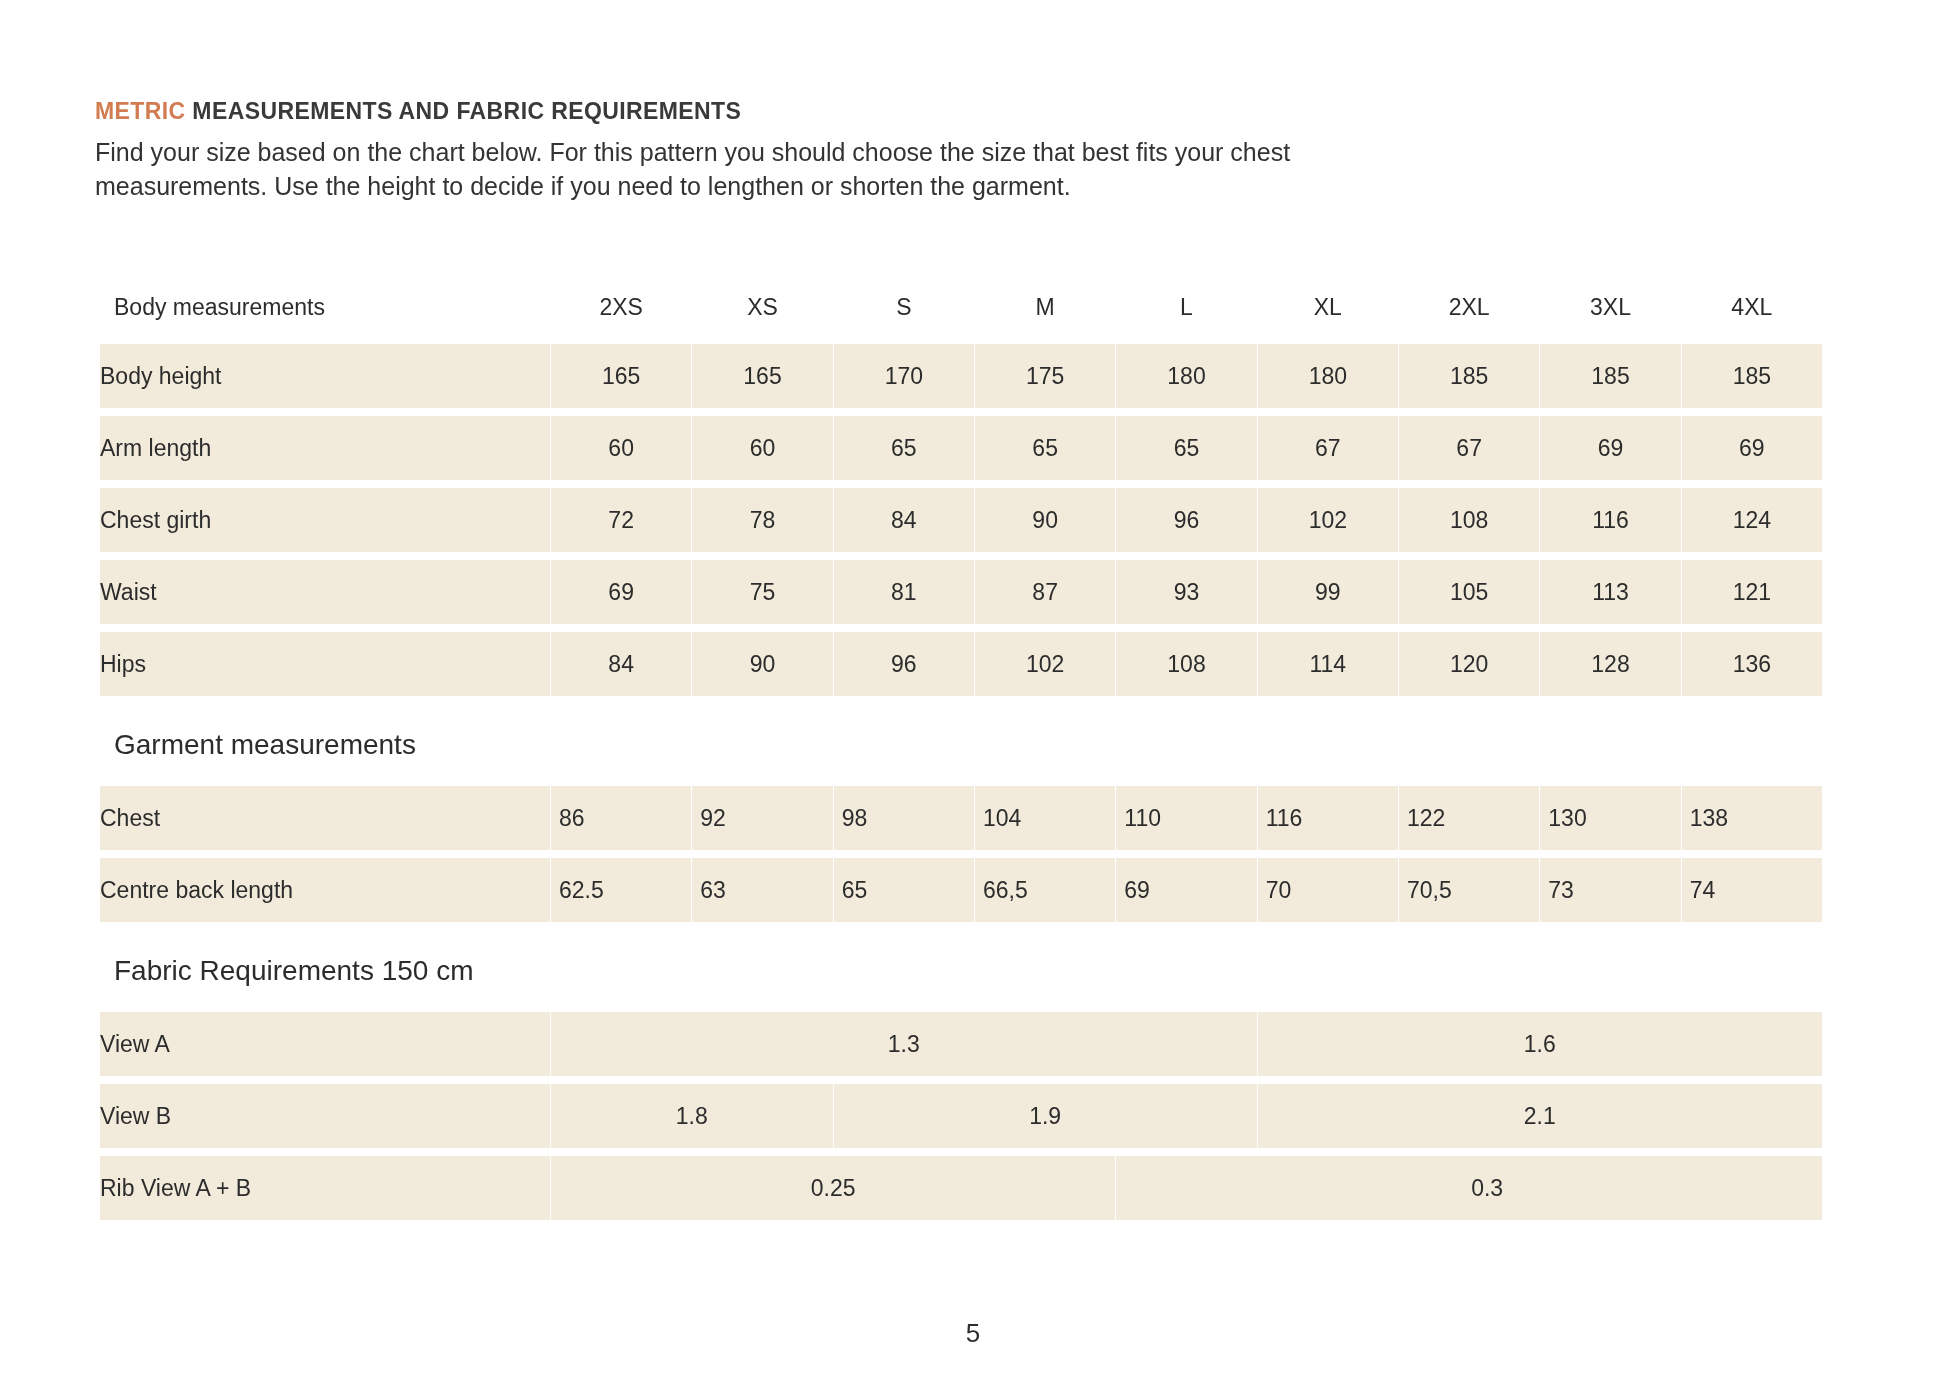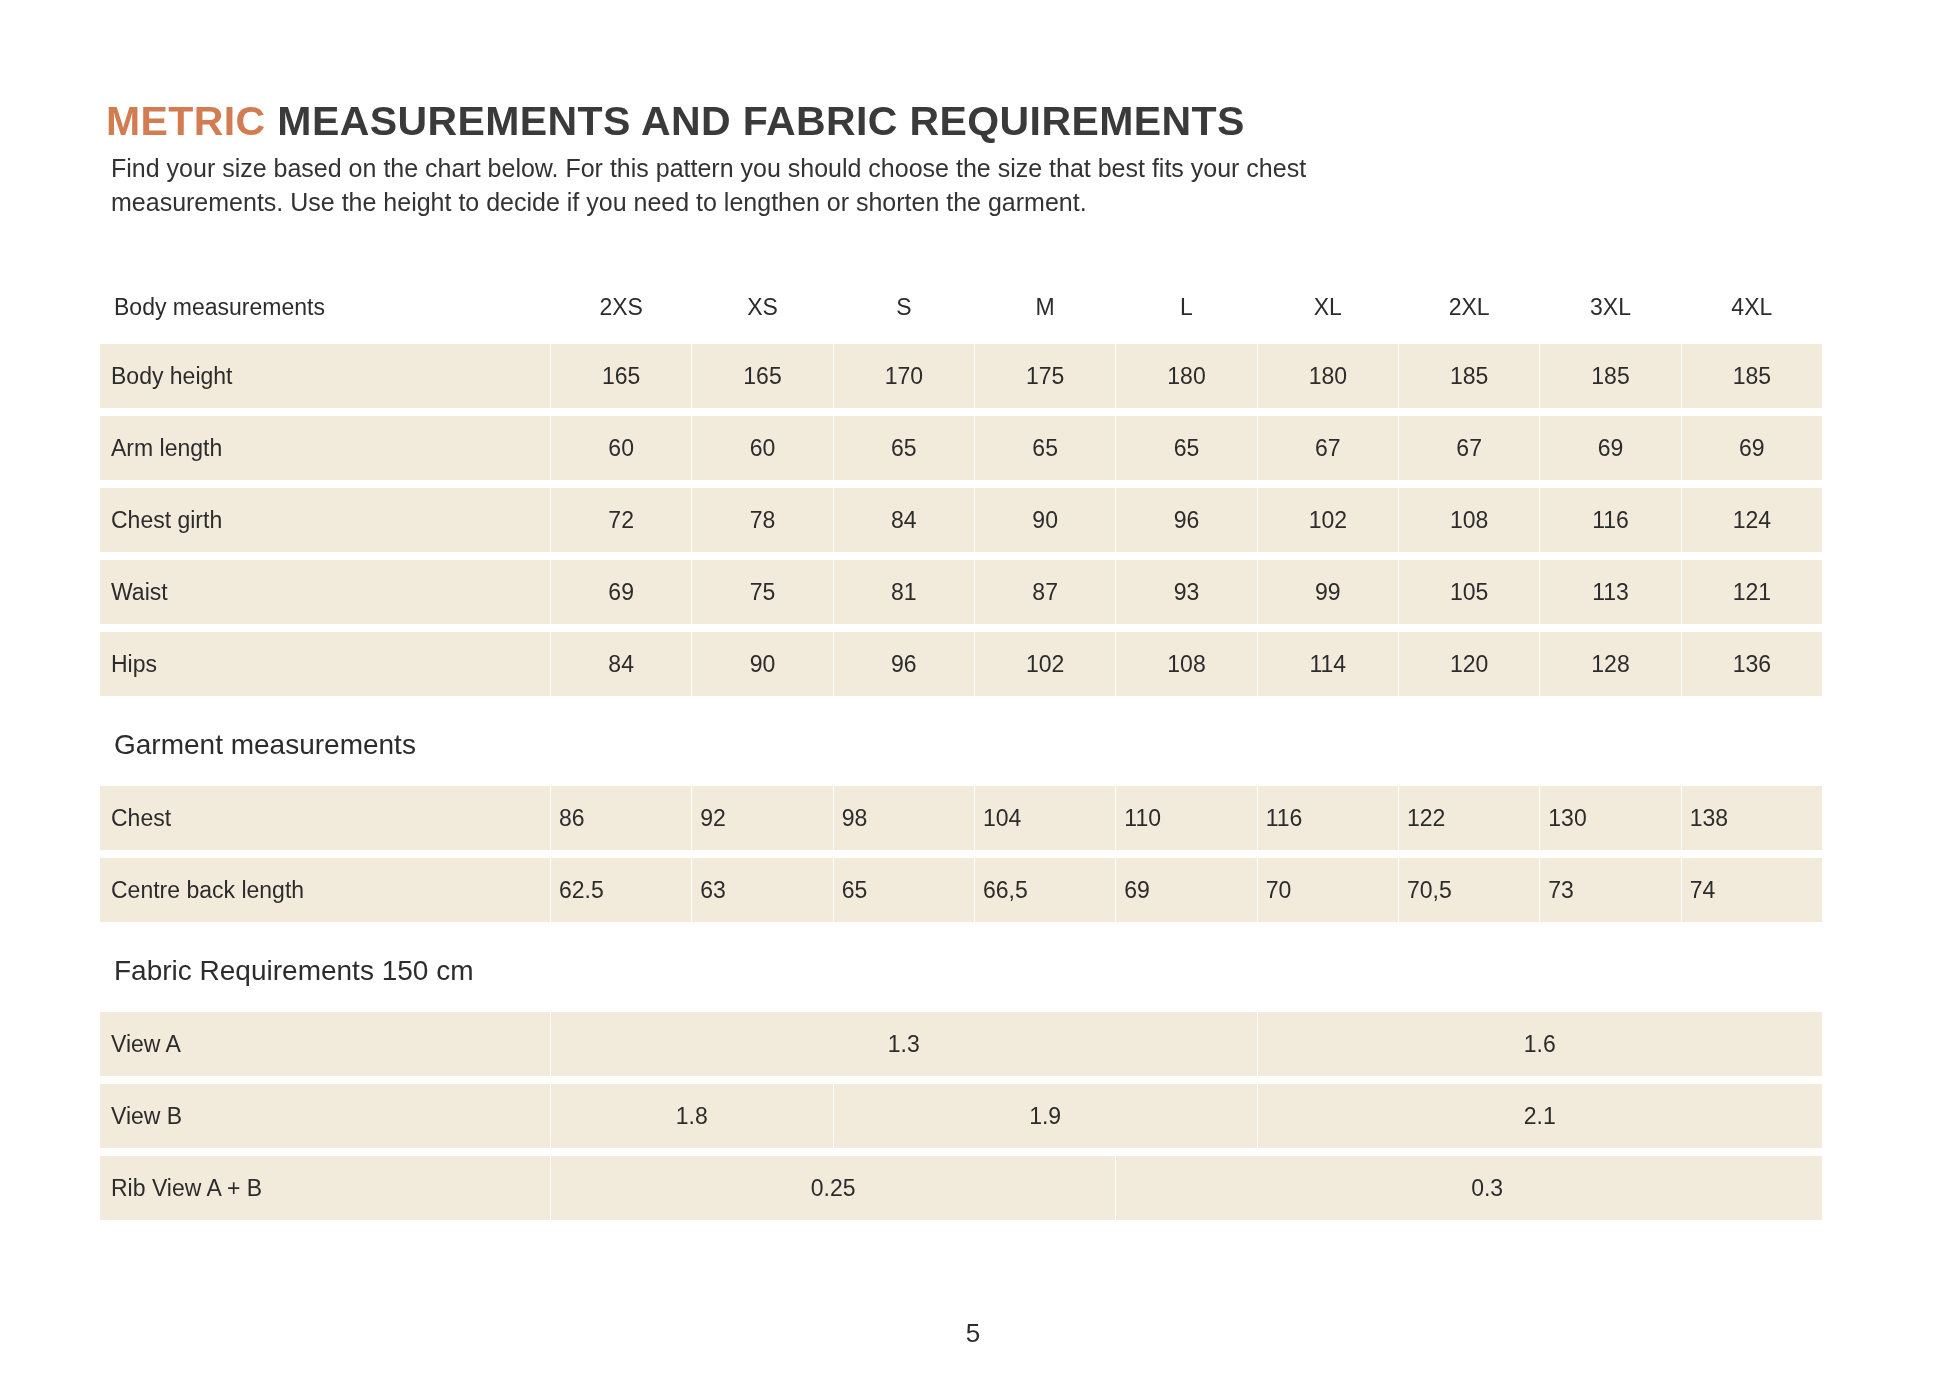--- a/index.html
+++ b/index.html
@@ -8,36 +8,36 @@
     background: #ffffff;
     width: 1946px;
     height: 1388px;
     font-family: "Liberation Sans", sans-serif;
     color: #2c2c2c;
     position: relative;
     overflow: hidden;
   }
   .title {
     position: absolute;
-    left: 106px;
+    left: 95px;
     top: 98px;
     margin: 0;
-    font-size: 41px;
+    font-size: 23px;
     font-weight: 700;
     letter-spacing: 0.4px;
     color: #3a3a3a;
     white-space: nowrap;
   }
   .title .accent { color: #d27c52; }
   .intro {
     position: absolute;
     left: 95px;
     top: 136px;
     width: 1280px;
-    margin: 16px;
+    margin: 0;
     font-size: 25px;
     line-height: 1.34;
     color: #333333;
   }
   .size-table {
     position: absolute;
     left: 100px;
     top: 284px;
     width: 1722px;
   }
@@ -61,21 +61,21 @@
   .label-head { padding-left: 14px; }
   .size-head { justify-content: center; }
   .cell {
     background: #f2ebdb;
     display: flex;
     align-items: center;
     font-size: 23px;
   }
   .label-cell {
     justify-content: flex-start;
-    padding-left: 11px;
+    padding-left: 0;
   }
   .num-cell { justify-content: center; }
   .left-cell {
     justify-content: flex-start;
     padding-left: 8px;
   }
   .section-row {
     height: 82px;
     display: flex;
     align-items: center;

